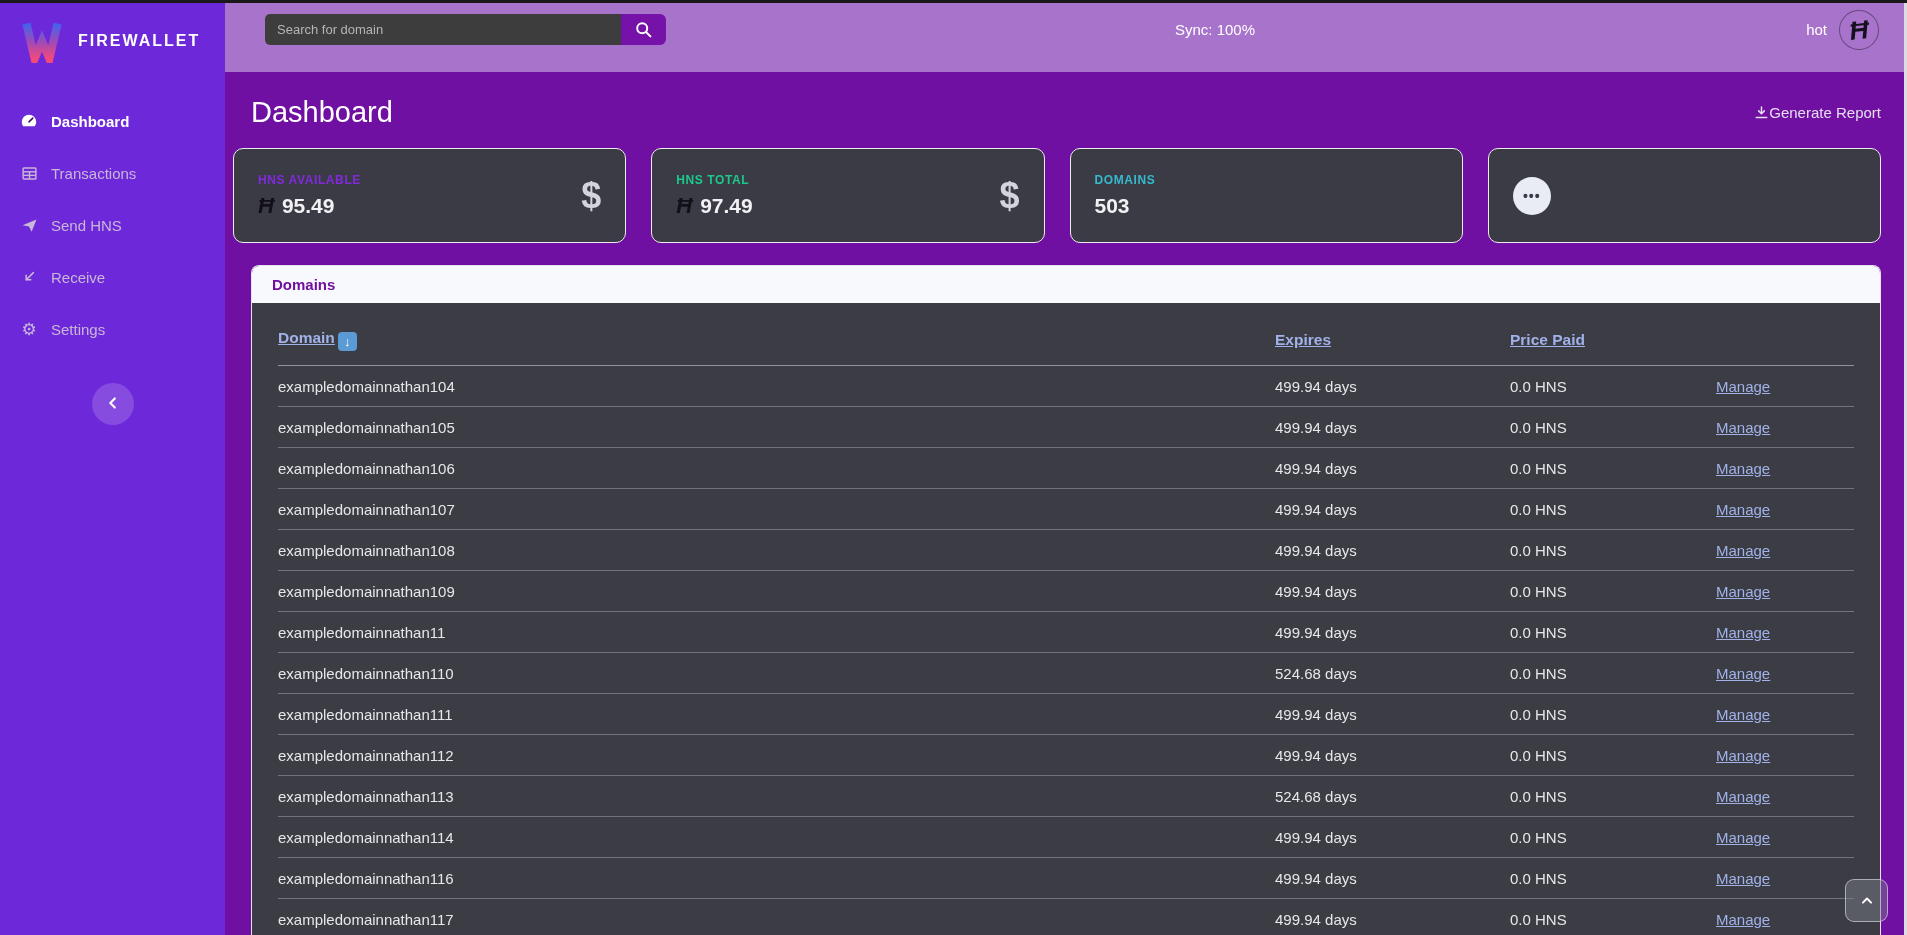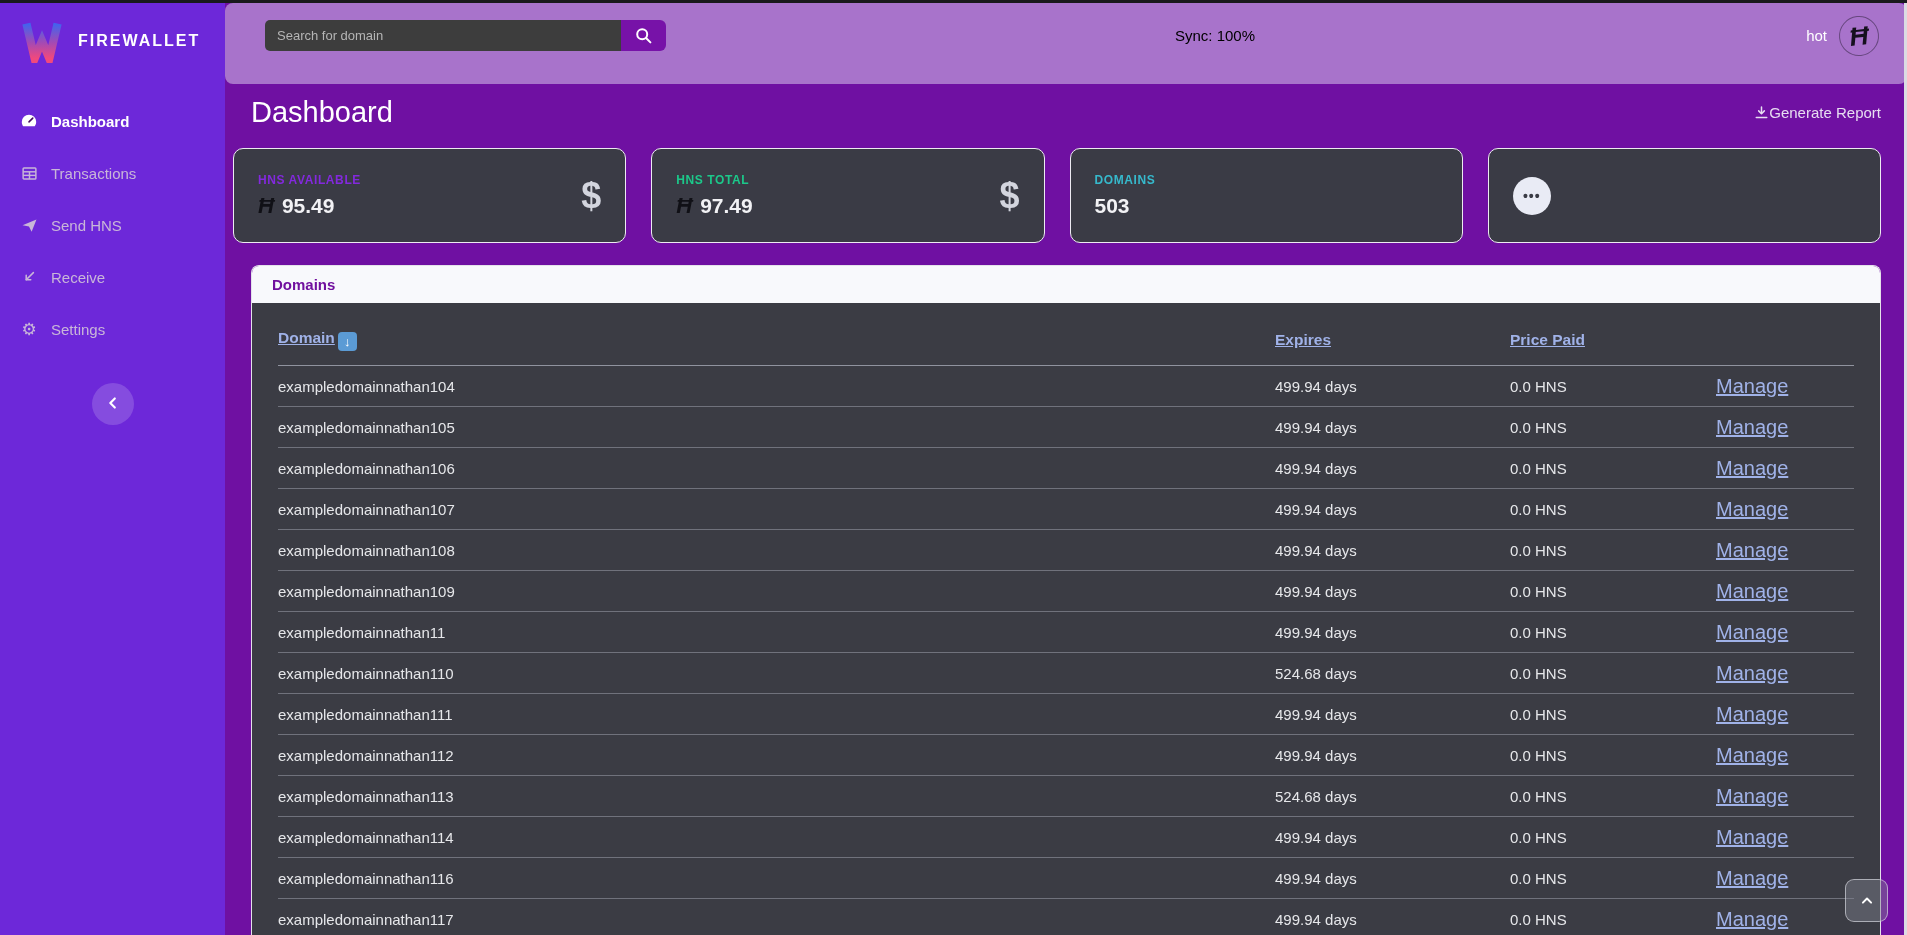--- a/index.html
+++ b/index.html
@@ -18,30 +18,30 @@
   .nav-item { display:flex; align-items:center; gap:13px; height:52px; padding-left:20px;
               color:#c9b6d8; font-size:15px; text-decoration:none; cursor:pointer; }
   .nav-item.active { color:#ffffff; font-weight:700; }
   .nav-icon { width:18px; height:18px; display:inline-flex; align-items:center; justify-content:center; }
   .gear-glyph { font-size:17px; line-height:1; }
   .collapse-btn { display:block; margin:28px auto 0; width:42px; height:42px; border-radius:50%;
                   background:rgba(255,255,255,0.17); border:none; cursor:pointer;
                   color:#ffffff; }
 
   
-  .topbar { position:absolute; left:225px; right:0; top:3px; height:81px; background:#a873cb;
-            display:flex; align-items:center; padding:0 28px 16px 40px; z-index:15;border-radius:8px; }
+  .topbar { position:absolute; left:225px; right:0; top:3px; height:69px; background:#a873cb;
+            display:flex; align-items:center; padding:0 28px 16px 40px; z-index:15; }
   .search-group { display:flex; height:31px; }
   .search-input { width:356px; height:31px; background:#3d3d3d; border:none; outline:none;
                   border-radius:5px 0 0 5px; color:#dddddd; font-size:13px; padding:0 12px;
                   font-family:"Liberation Sans",sans-serif; }
   .search-input::placeholder { color:#b5b5b5; }
   .search-btn { width:45px; height:31px; background:#7712a8; border:none; border-radius:0 6px 6px 0;
                 cursor:pointer; display:flex; align-items:center; justify-content:center; }
-  .sync-status { position:absolute; left:950px; color:#000000; font-size:15px; }
+  .sync-status { position:absolute; left:950px; color:#ffffff; font-size:15px; }
   .wallet { margin-left:auto; display:flex; align-items:center; gap:12px; cursor:pointer; }
   .wallet-name { color:#ffffff; font-size:15px; }
   .hns-badge { width:40px; height:40px; border-radius:50%; border:1.5px solid rgba(25,18,35,0.45);
                display:flex; align-items:center; justify-content:center;
                color:#15101e; font-size:26px; font-weight:800; font-style:italic;
                transform:rotate(-6deg); }
 
   
   .content { position:absolute; left:225px; top:72px; right:0; bottom:0; background:#6f10a2; overflow:hidden; }
   .page-head { display:flex; justify-content:space-between; align-items:center; padding:24px 26px 0 26px; }
@@ -69,21 +69,21 @@
                   color:#71109e; font-weight:700; font-size:15px; }
   .panel-body { background:#3b3c44; padding:14px 26px 0 26px; }
   table { width:100%; border-collapse:collapse; table-layout:fixed; }
   th { text-align:left; padding:12px 0 14px 0; border-bottom:1px solid #90939f; }
   .th-link { color:#a0b2e8; font-size:15.5px; font-weight:700; text-decoration:underline; cursor:pointer; }
   .sort-badge { display:inline-flex; align-items:center; justify-content:center; width:19px; height:19px;
                 border-radius:4px; background:#5b9bd5; color:#ffffff; font-size:13px; font-weight:700;
                 margin-left:3px; vertical-align:-3px; text-decoration:none; }
   td { height:41px; vertical-align:middle; border-bottom:1px solid #70727c;
        color:#e6e7ea; font-size:15px; }
-  .manage-link { color:#a0b2e8; font-size:20px; text-decoration:underline; cursor:pointer; }
+  .manage-link { color:#a0b2e8; font-size:15px; text-decoration:underline; cursor:pointer; }
 
   
   .scroll-top { position:absolute; right:19px; bottom:13px; width:43px; height:43px; border-radius:9px;
                 background:rgba(126,128,142,0.45); border:1px solid rgba(242,242,248,0.55);
                 cursor:pointer; display:flex; align-items:center; justify-content:center; z-index:30; }
 </style>
 </head>
 <body>
 
 <div class="top-strip"></div>

